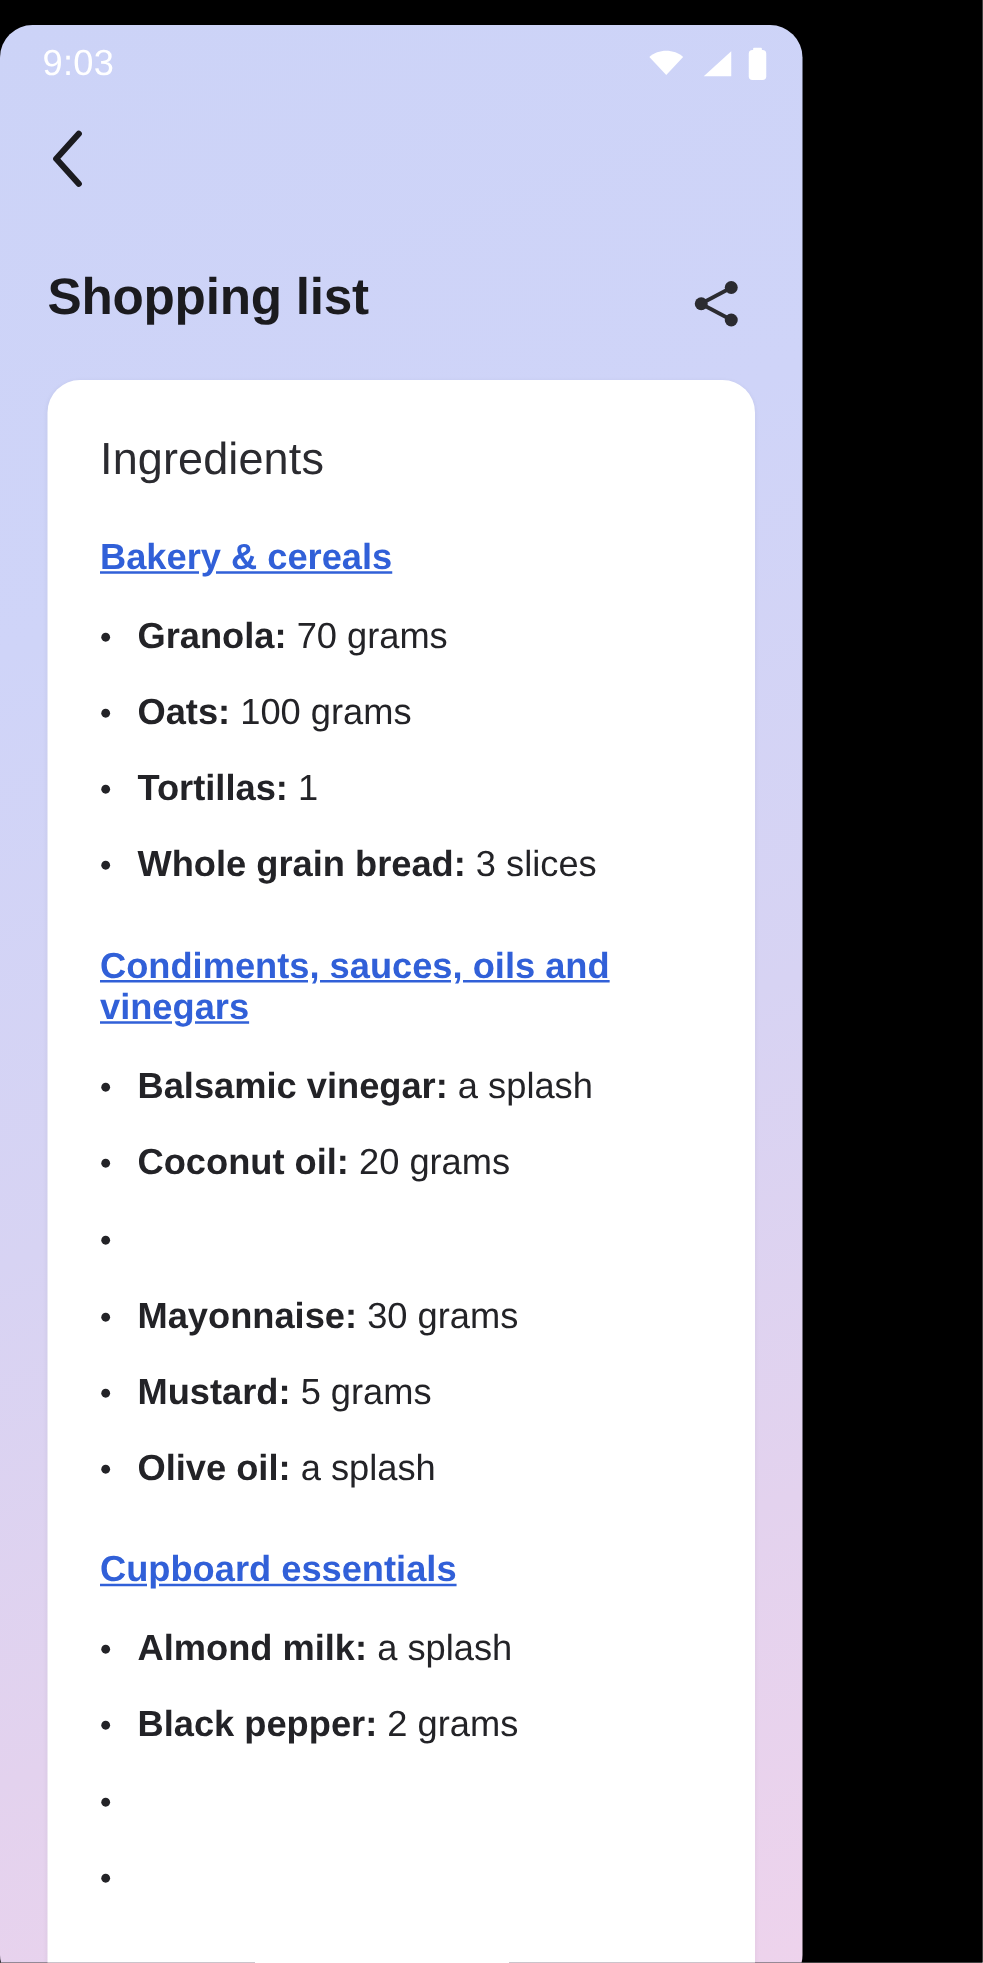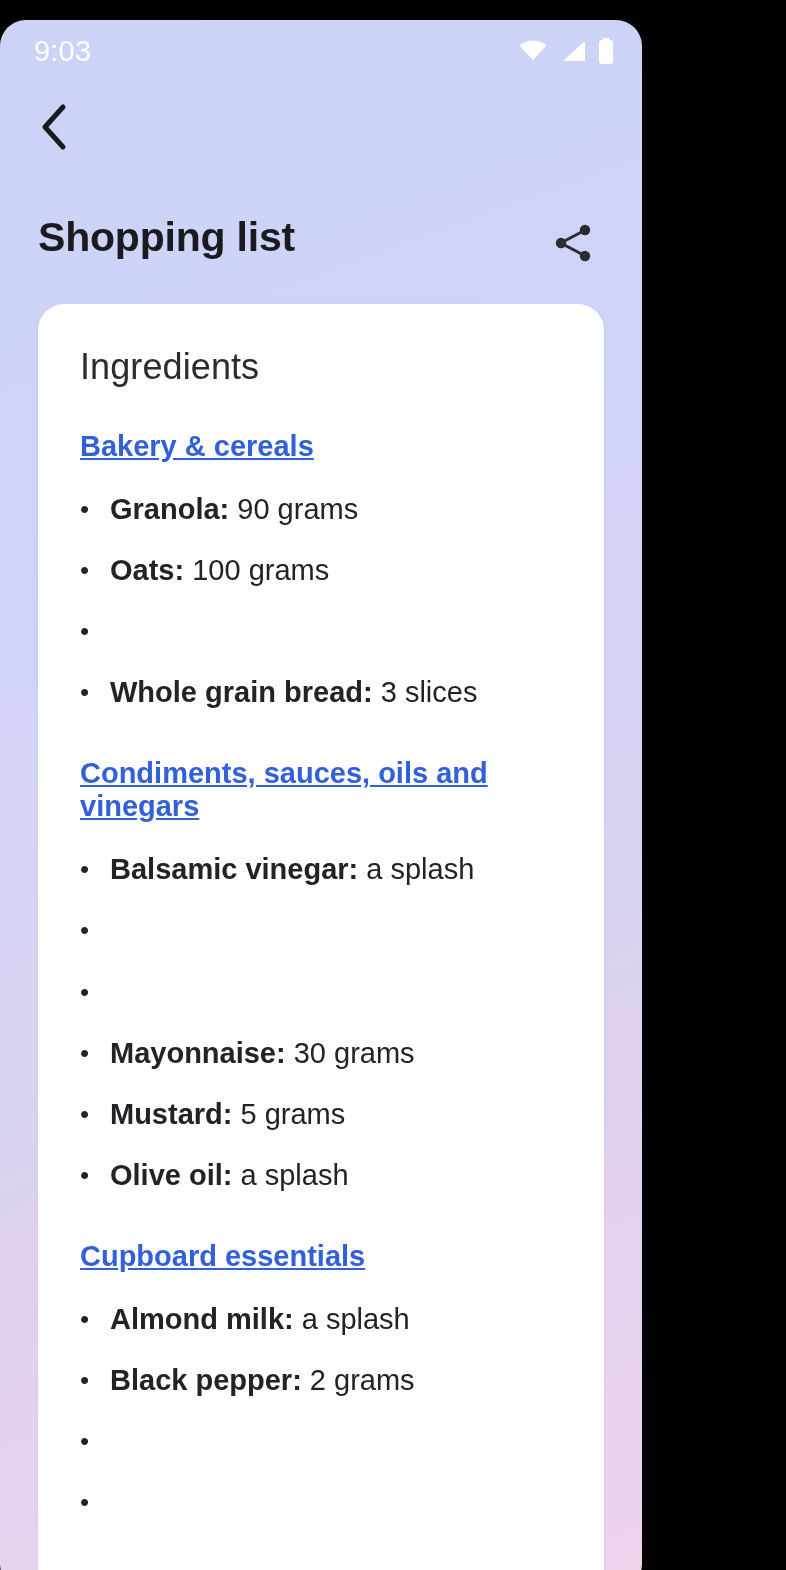--- a/index.html
+++ b/index.html
@@ -205,42 +205,44 @@
     </div>
   </div>
 
   <div class="card">
     <div class="card-title">Ingredients</div>
     <div id="sections">
         <div class="section-header first">Bakery &amp; cereals</div>
         <ul class="items">
           <li class="item">
             <span class="bullet">•</span>
-            <span><span class="label">Granola:</span><span class="qty"> 90 grams</span></span>
+            <span><span class="label">Granola:</span><span class="qty"> 70 grams</span></span>
           </li>
           <li class="item">
             <span class="bullet">•</span>
             <span><span class="label">Oats:</span><span class="qty"> 100 grams</span></span>
           </li>
           <li class="item">
             <span class="bullet">•</span>
+            <span><span class="label">Tortillas:</span><span class="qty"> 1</span></span>
           </li>
           <li class="item">
             <span class="bullet">•</span>
             <span><span class="label">Whole grain bread:</span><span class="qty"> 3 slices</span></span>
           </li>
         </ul>
         <div class="section-header">Condiments, sauces, oils and vinegars</div>
         <ul class="items">
           <li class="item">
             <span class="bullet">•</span>
             <span><span class="label">Balsamic vinegar:</span><span class="qty"> a splash</span></span>
           </li>
           <li class="item">
             <span class="bullet">•</span>
+            <span><span class="label">Coconut oil:</span><span class="qty"> 20 grams</span></span>
           </li>
           <li class="item">
             <span class="bullet">•</span>
           </li>
           <li class="item">
             <span class="bullet">•</span>
             <span><span class="label">Mayonnaise:</span><span class="qty"> 30 grams</span></span>
           </li>
           <li class="item">
             <span class="bullet">•</span>

